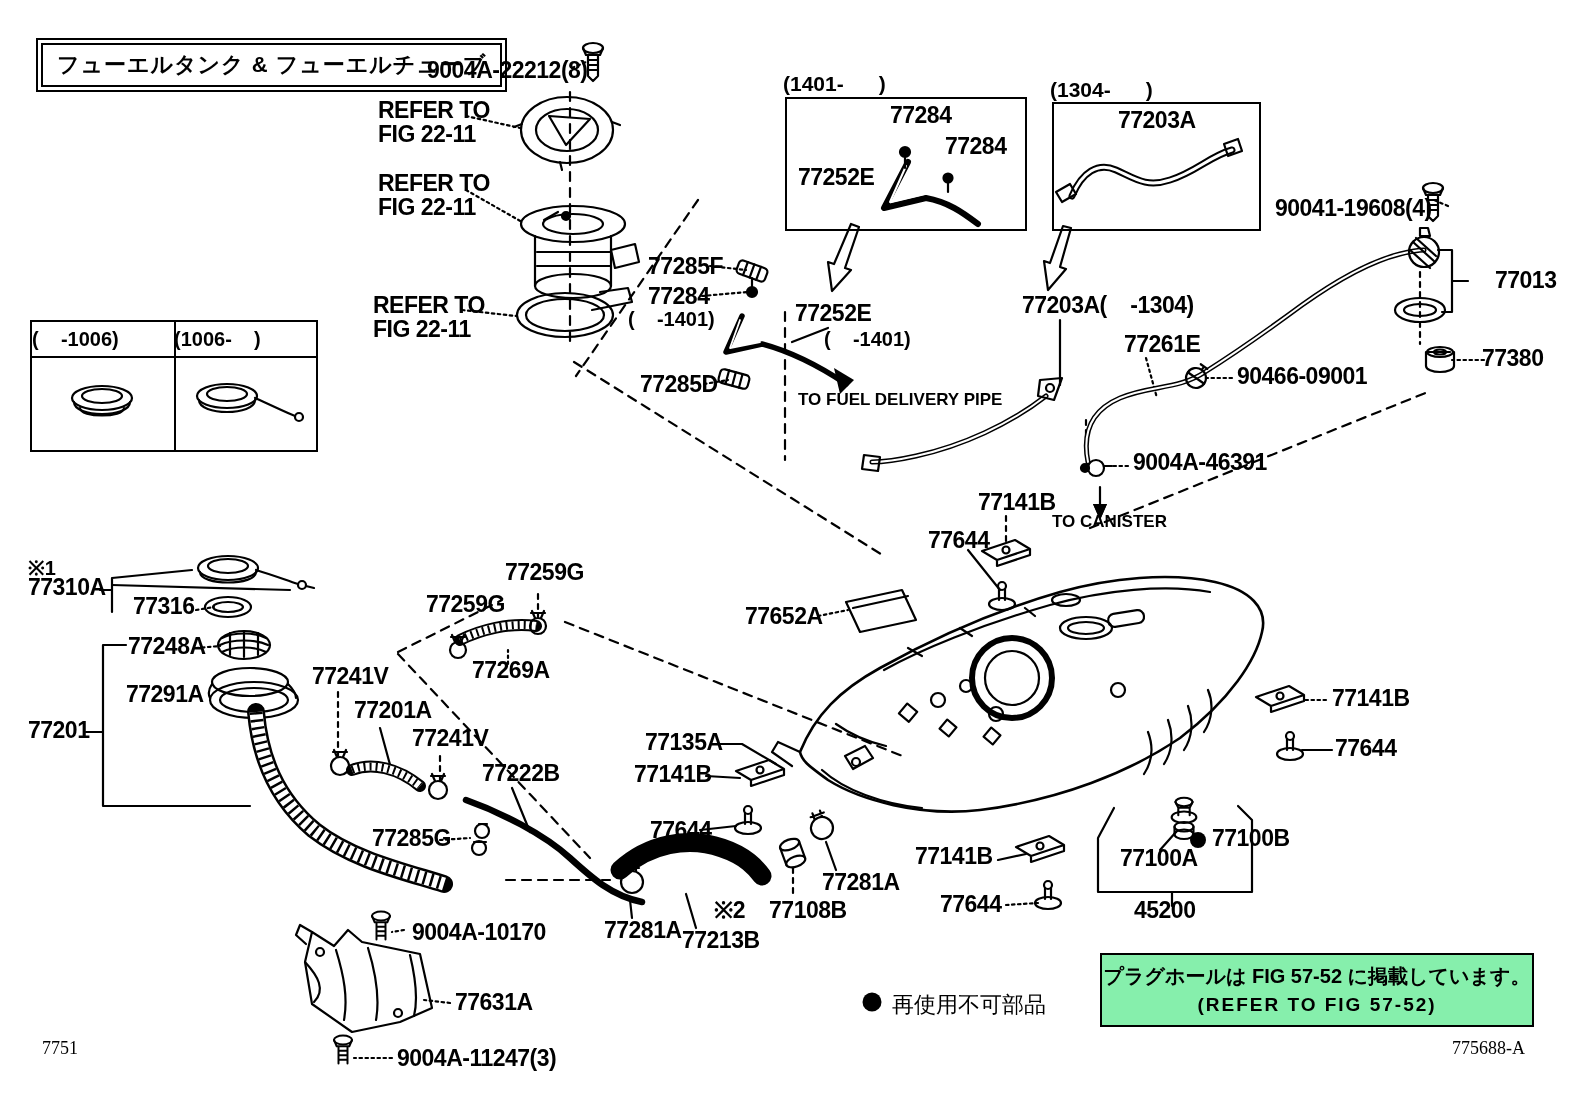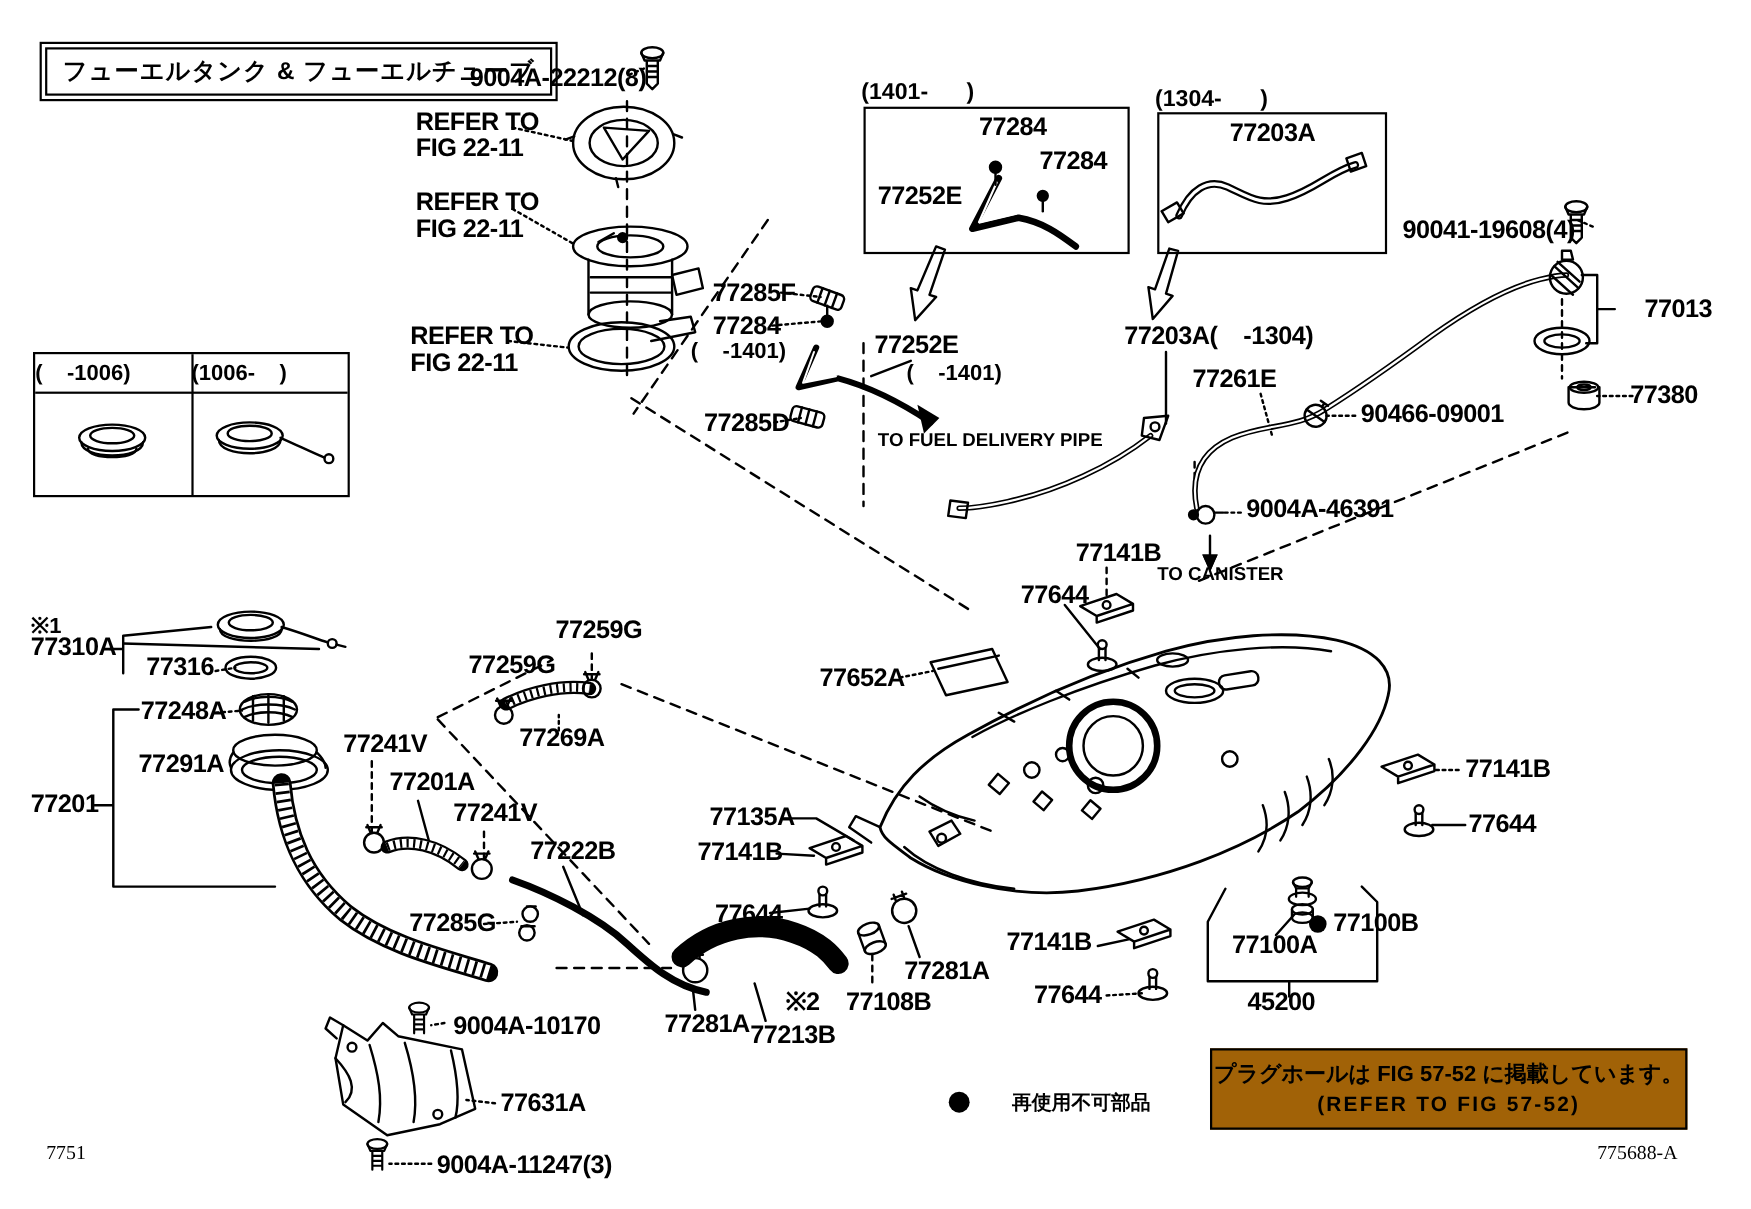--- a/index.html
+++ b/index.html
@@ -11,25 +11,25 @@
   .lbl-r{position:absolute;font-weight:bold;font-size:20px;white-space:pre}
   .cap{position:absolute;font-weight:bold;font-size:21px;white-space:pre}
   .corner{position:absolute;font-weight:normal;font-size:18px;font-family:Liberation Serif, serif}
   .titlebox{position:absolute;left:36px;top:38px;border:2px solid #000;padding:3px;background:#fff}
   .titlebox-inner{border:2px solid #000;padding:5px 14px;font-weight:bold;font-size:22px;letter-spacing:1px}
   .capbox{position:absolute;left:30px;top:320px;width:284px;height:128px;border:2px solid #000;background:#fff}
   .capbox .hdr{display:flex;height:34px;border-bottom:2px solid #000}
   .capbox .hdr div{flex:1;text-align:left;font-weight:bold;font-size:20px;white-space:pre;line-height:34px}
   .capbox .vdiv{position:absolute;left:142px;top:0;bottom:0;width:0;border-left:2px solid #000}
   .inset{position:absolute;border:2px solid #000;background:transparent}
-  .notebox{position:absolute;left:1100px;top:953px;width:430px;height:70px;border:2px solid #000;background:#a16207;text-align:center}
+  .notebox{position:absolute;left:1100px;top:953px;width:430px;height:70px;border:2px solid #000;background:#86efac;text-align:center}
   .notebox .jp{font-weight:bold;font-size:20px;margin-top:8px;white-space:pre}
   .notebox .en{font-weight:bold;font-size:19px;margin-top:4px;letter-spacing:2px}
   .note2{position:absolute;left:30px;top:458px;font-weight:bold;font-size:20px;white-space:pre}
-  .legend{position:absolute;left:920px;top:990px;font-weight:bold;font-size:18px}
+  .legend{position:absolute;left:892px;top:990px;font-weight:normal;font-size:22px}
   .gap{margin-left:24px}
 </style>
 </head>
 <body>
 
 <div class="canvas">
 
 <svg class="art" width="1592" height="1099" viewBox="0 0 1592 1099">
   <g stroke="#000" fill="none" stroke-width="2.2" stroke-linejoin="round" stroke-linecap="round">
 
@@ -417,21 +417,21 @@
 
 <div class="lbl" style="left:427px;top:58px">9004A-22212(8)</div>
 <div class="lbl" style="left:378px;top:98px"><span>REFER TO</span><br><span>FIG 22-11</span></div>
 <div class="lbl" style="left:378px;top:171px"><span>REFER TO</span><br><span>FIG 22-11</span></div>
 <div class="lbl" style="left:373px;top:293px"><span>REFER TO</span><br><span>FIG 22-11</span></div>
 
 <div class="lbl" style="left:1275px;top:196px">90041-19608(4)</div>
 <div class="lbl" style="left:1495px;top:268px">77013</div>
 <div class="lbl" style="left:1482px;top:346px">77380</div>
 <div class="lbl" style="left:1237px;top:364px">90466-09001</div>
-<div class="lbl" style="left:1084px;top:332px">77261E</div>
+<div class="lbl" style="left:1124px;top:332px">77261E</div>
 <div class="lbl" style="left:1022px;top:293px">77203A(    -1304)</div>
 <div class="lbl" style="left:1133px;top:450px">9004A-46391</div>
 <div class="lbl-s" style="left:1052px;top:512px">TO CANISTER</div>
 
 <div class="lbl" style="left:648px;top:254px">77285F</div>
 <div class="lbl" style="left:648px;top:284px">77284</div>
 <div class="lbl-r" style="left:628px;top:308px">(    -1401)</div>
 <div class="lbl" style="left:795px;top:301px">77252E</div>
 <div class="lbl-r" style="left:824px;top:328px">(    -1401)</div>
 <div class="lbl" style="left:640px;top:372px">77285D</div>

